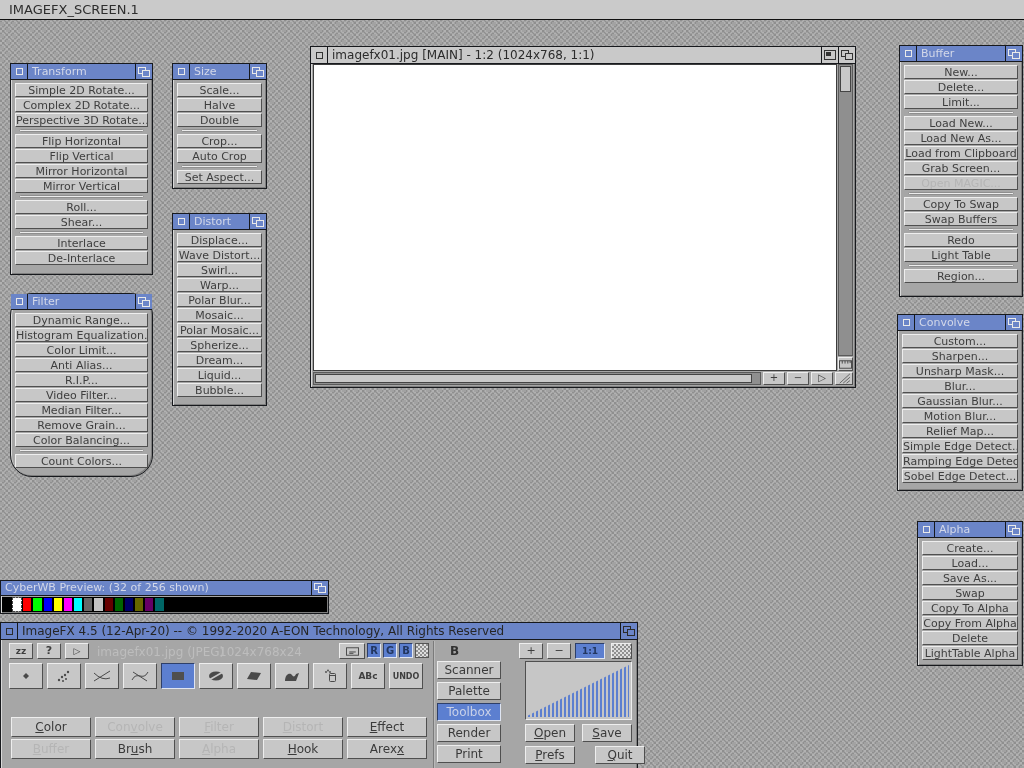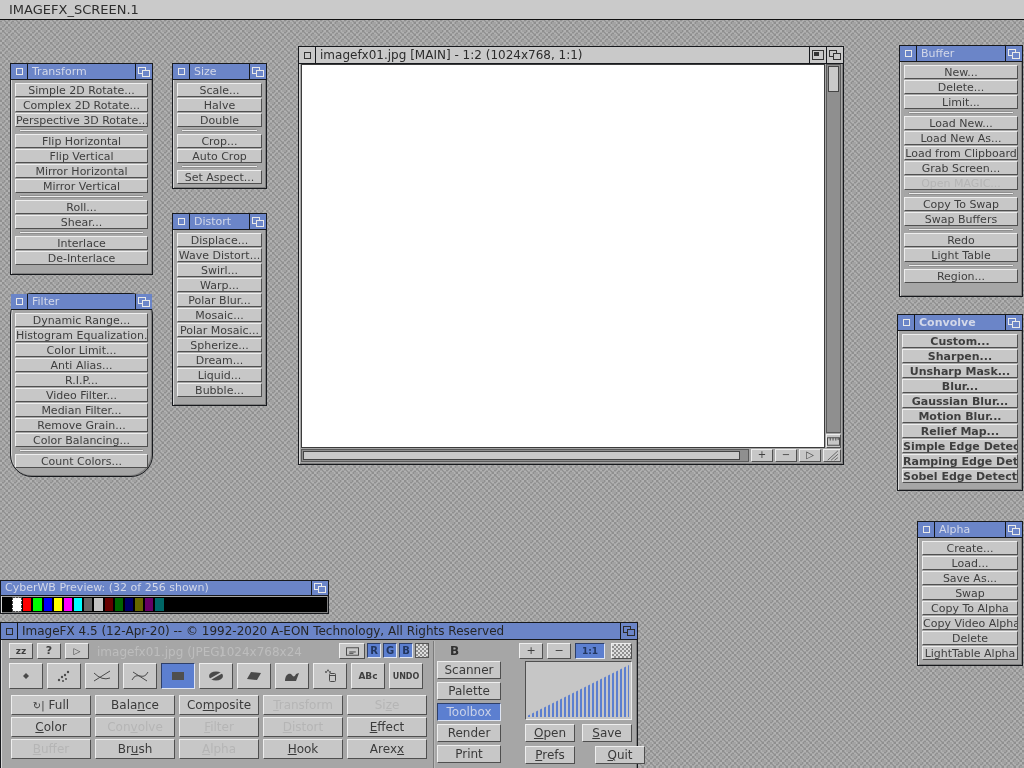--- a/index.html
+++ b/index.html
@@ -278,21 +278,21 @@
       <div class="pbtn">Copy To Swap</div>
       <div class="pbtn">Swap Buffers</div>
       <div class="sep"></div>
       <div class="pbtn">Redo</div>
       <div class="pbtn">Light Table</div>
       <div class="sep"></div>
       <div class="pbtn">Region...</div>
     </div>
 </div>
 
-<div class="win" style="left:897px;top:314px;width:126px;height:177px;font-weight:bold;">
+<div class="win" style="left:897px;top:314px;width:126px;height:177px;">
   <div class="tbar">
     <span class="gad gleft">
         <i class="close-in"></i>
       </span>
     <span class="ttext">Convolve</span>
     <span class="gad gright">
         <span class="depth-in">
           <i class="b"></i>
           <i class="f"></i>
         </span>
@@ -324,27 +324,27 @@
           <i class="f"></i>
         </span>
       </span>
   </div>
   <div class="pbody">
       <div class="pbtn">Create...</div>
       <div class="pbtn">Load...</div>
       <div class="pbtn">Save As...</div>
       <div class="pbtn">Swap</div>
       <div class="pbtn">Copy To Alpha</div>
-      <div class="pbtn">Copy Video Alpha</div>
+      <div class="pbtn">Copy From Alpha</div>
       <div class="pbtn">Delete</div>
       <div class="pbtn">LightTable Alpha</div>
     </div>
 </div>
 
-<div class="win" style="left:298px;top:46px;width:546px;height:419px;">
+<div class="win" style="left:310px;top:46px;width:546px;height:342px;">
   <div class="tbar light" style="height:17px;">
     <span class="gad gleft">
         <i class="close-in"></i>
       </span>
     <span class="ttext" style="line-height:16px;font-size:12px;">imagefx01.jpg [MAIN] - 1:2 (1024x768, 1:1)</span>
     <span class="gad gright">
         <span class="zoomg">
           <i></i>
         </span>
       </span>
@@ -531,27 +531,20 @@
         </svg>
     </div>
     <div class="toolbtn" style="left:342px;">
       <span class="ttxt">ABc</span>
     </div>
     <div class="toolbtn" style="left:380px;">
       <span class="ttxt" style="font-size:8px;">UNDO</span>
     </div>
   </div>
 
-  <div class="gridrow" style="top:72px;">
-      <div class="gbtn"><span class="cyc">↻|</span>Full</div>
-      <div class="gbtn">Bala<u>n</u>ce</div>
-      <div class="gbtn">Co<u>m</u>posite</div>
-      <div class="gbtn ghost"><u>T</u>ransform</div>
-      <div class="gbtn ghost">Si<u>z</u>e</div>
-    </div>
   <div class="gridrow" style="top:94px;">
       <div class="gbtn"><u>C</u>olor</div>
       <div class="gbtn ghost">Con<u>v</u>olve</div>
       <div class="gbtn ghost"><u>F</u>ilter</div>
       <div class="gbtn ghost"><u>D</u>istort</div>
       <div class="gbtn"><u>E</u>ffect</div>
     </div>
   <div class="gridrow" style="top:116px;">
       <div class="gbtn ghost"><u>B</u>uffer</div>
       <div class="gbtn">Br<u>u</u>sh</div>

